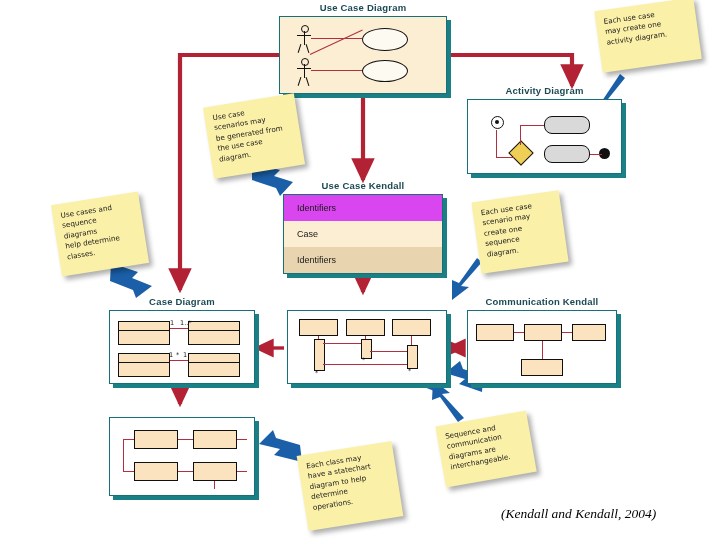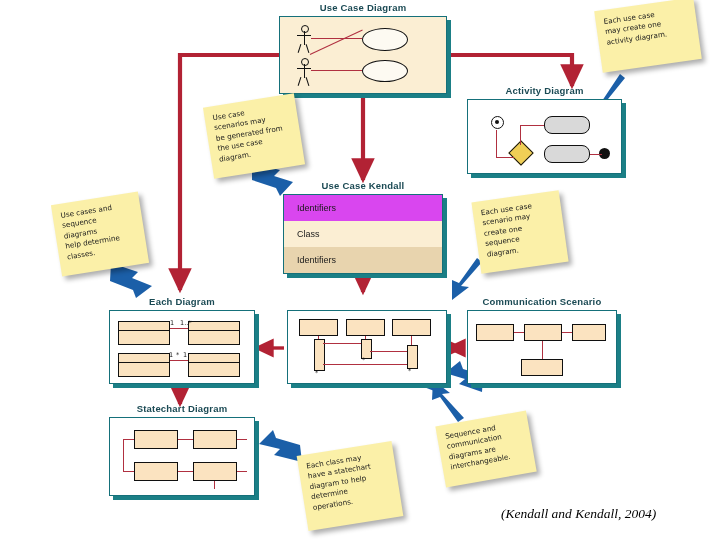--- a/index.html
+++ b/index.html
@@ -142,30 +142,30 @@
     </div>
   </div>
 
   <div class="panel cream" style="left:271px;top:180px;width:160px;height:94px;">
     <div class="ttl">Use Case Kendall</div>
     <div class="bodybox" style="background:#f3e3c3;">
       <div style="position:absolute;left:0;top:0;right:0;height:26px;background:#d946ef;border-bottom:1.4px solid #111;display:flex;align-items:center;">
         <span style="padding-left:13px;font-size:9px;color:#1b1b1b;">Identifiers</span>
       </div>
       <div style="position:absolute;left:0;top:26px;right:0;height:26px;background:#fbeed3;border-bottom:1.4px solid #111;display:flex;align-items:center;">
-        <span style="padding-left:13px;font-size:9px;color:#1b1b1b;">Class</span>
+        <span style="padding-left:13px;font-size:9px;color:#1b1b1b;">Case</span>
       </div>
       <div style="position:absolute;left:0;top:52px;right:0;bottom:0;background:#e8d4ae;display:flex;align-items:center;">
         <span style="padding-left:13px;font-size:9px;color:#1b1b1b;">Identifiers</span>
       </div>
     </div>
   </div>
 
   <div class="panel" style="left:97px;top:296px;width:146px;height:88px;">
-    <div class="ttl">Each Diagram</div>
+    <div class="ttl">Case Diagram</div>
     <div class="bodybox">
 
       <div style="position:absolute;left:8px;top:10px;width:52px;height:24px;">
         <div class="row" style="left:0;top:0;width:52px;height:10px;background:#fbe3c0;"></div>
         <div class="row" style="left:0;top:9px;width:52px;height:15px;background:#fbe3c0;"></div>
       </div>
       <div style="position:absolute;left:78px;top:10px;width:52px;height:24px;">
         <div class="row" style="left:0;top:0;width:52px;height:10px;background:#fbe3c0;"></div>
         <div class="row" style="left:0;top:9px;width:52px;height:15px;background:#fbe3c0;"></div>
       </div>
@@ -205,34 +205,33 @@
       <div class="lnk" style="left:35px;top:32px;width:38px;"></div>
       <div class="lnk" style="left:82px;top:40px;width:37px;"></div>
       <div class="lnk" style="left:35px;top:53px;width:84px;"></div>
       <span class="cap" style="left:27px;top:58px;">*</span>
       <span class="cap" style="left:74px;top:45px;">*</span>
       <span class="cap" style="left:120px;top:56px;">*</span>
     </div>
   </div>
 
   <div class="panel" style="left:455px;top:296px;width:150px;height:88px;">
-    <div class="ttl">Communication Scenario</div>
+    <div class="ttl">Communication Kendall</div>
     <div class="bodybox">
       <div class="b" style="left:8px;top:13px;width:38px;height:17px;"></div>
       <div class="b" style="left:56px;top:13px;width:38px;height:17px;"></div>
       <div class="b" style="left:104px;top:13px;width:34px;height:17px;"></div>
       <div class="b" style="left:53px;top:48px;width:42px;height:17px;"></div>
       <div class="lnk" style="left:46px;top:21px;width:10px;"></div>
       <div class="lnk" style="left:94px;top:21px;width:10px;"></div>
       <div class="lnk" style="left:74px;top:30px;width:1.2px;height:18px;"></div>
     </div>
   </div>
 
   <div class="panel" style="left:97px;top:403px;width:146px;height:93px;">
-    <div class="ttl">Statechart Diagram</div>
     <div class="bodybox">
       <div class="b" style="left:24px;top:12px;width:44px;height:19px;"></div>
       <div class="b" style="left:83px;top:12px;width:44px;height:19px;"></div>
       <div class="b" style="left:24px;top:44px;width:44px;height:19px;"></div>
       <div class="b" style="left:83px;top:44px;width:44px;height:19px;"></div>
       <div class="lnk" style="left:68px;top:21px;width:15px;"></div>
       <div class="lnk" style="left:127px;top:21px;width:10px;"></div>
       <div class="lnk" style="left:68px;top:53px;width:15px;"></div>
       <div class="lnk" style="left:127px;top:53px;width:10px;"></div>
       <div class="lnk" style="left:13px;top:21px;width:11px;"></div>

